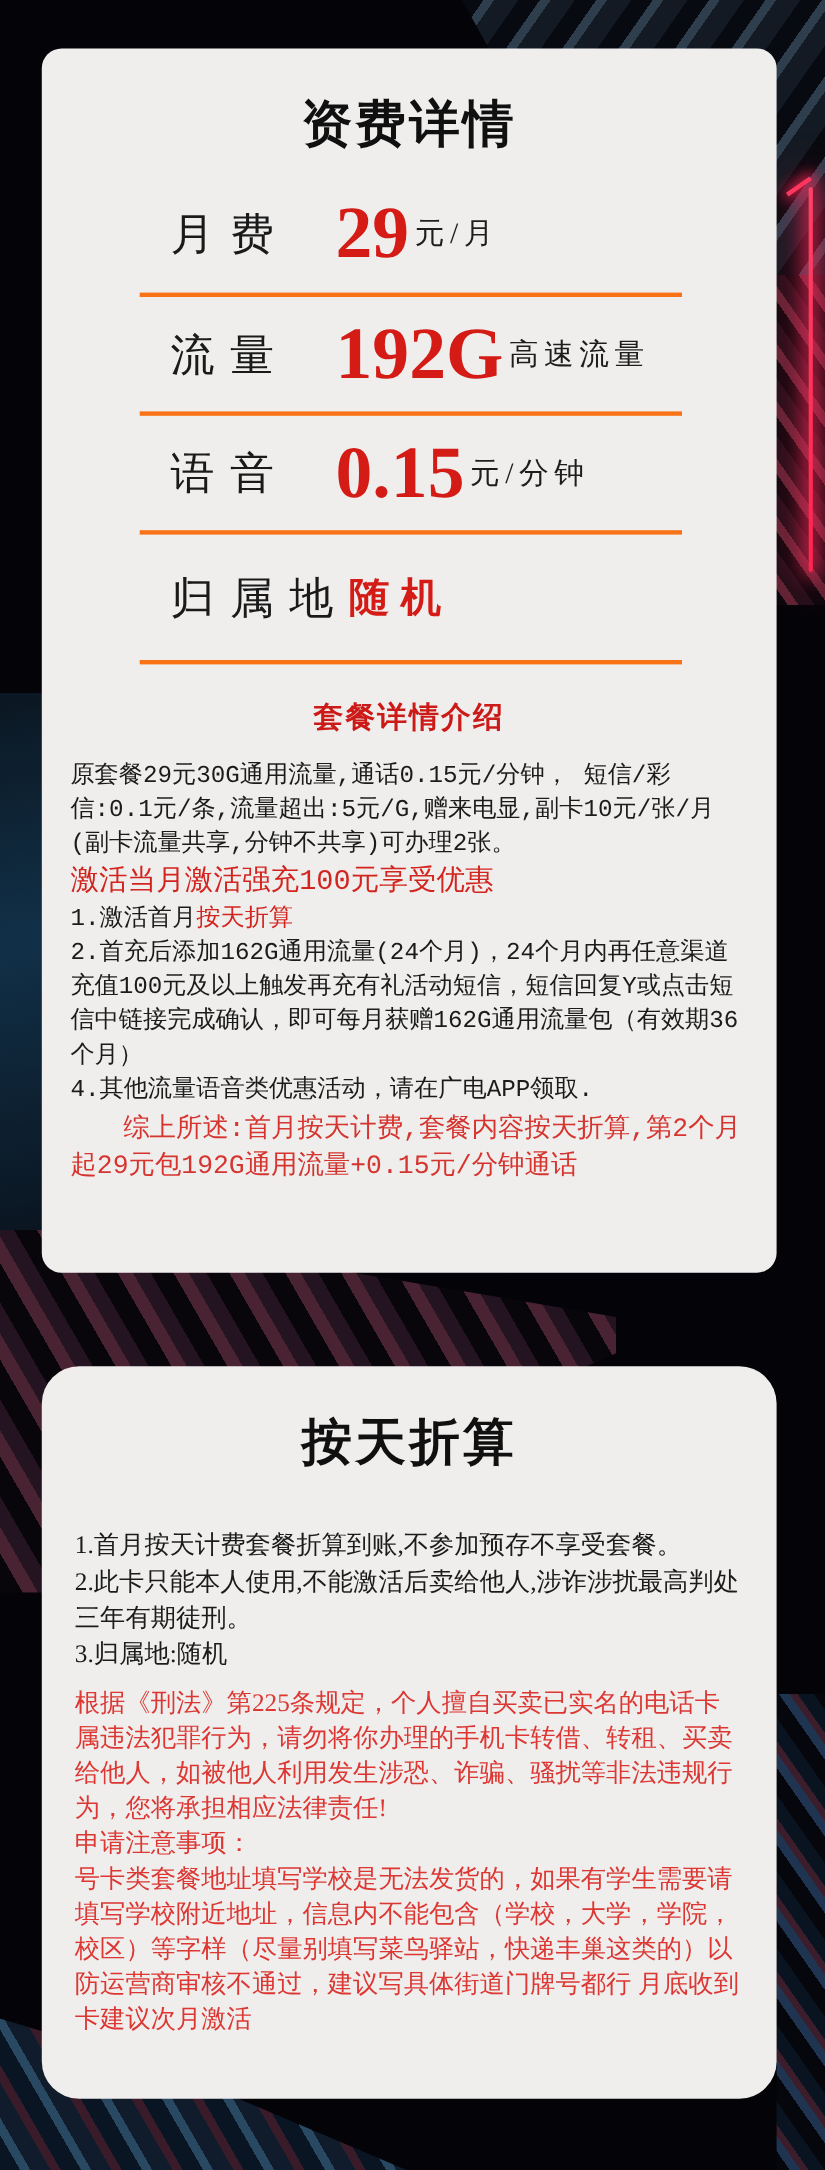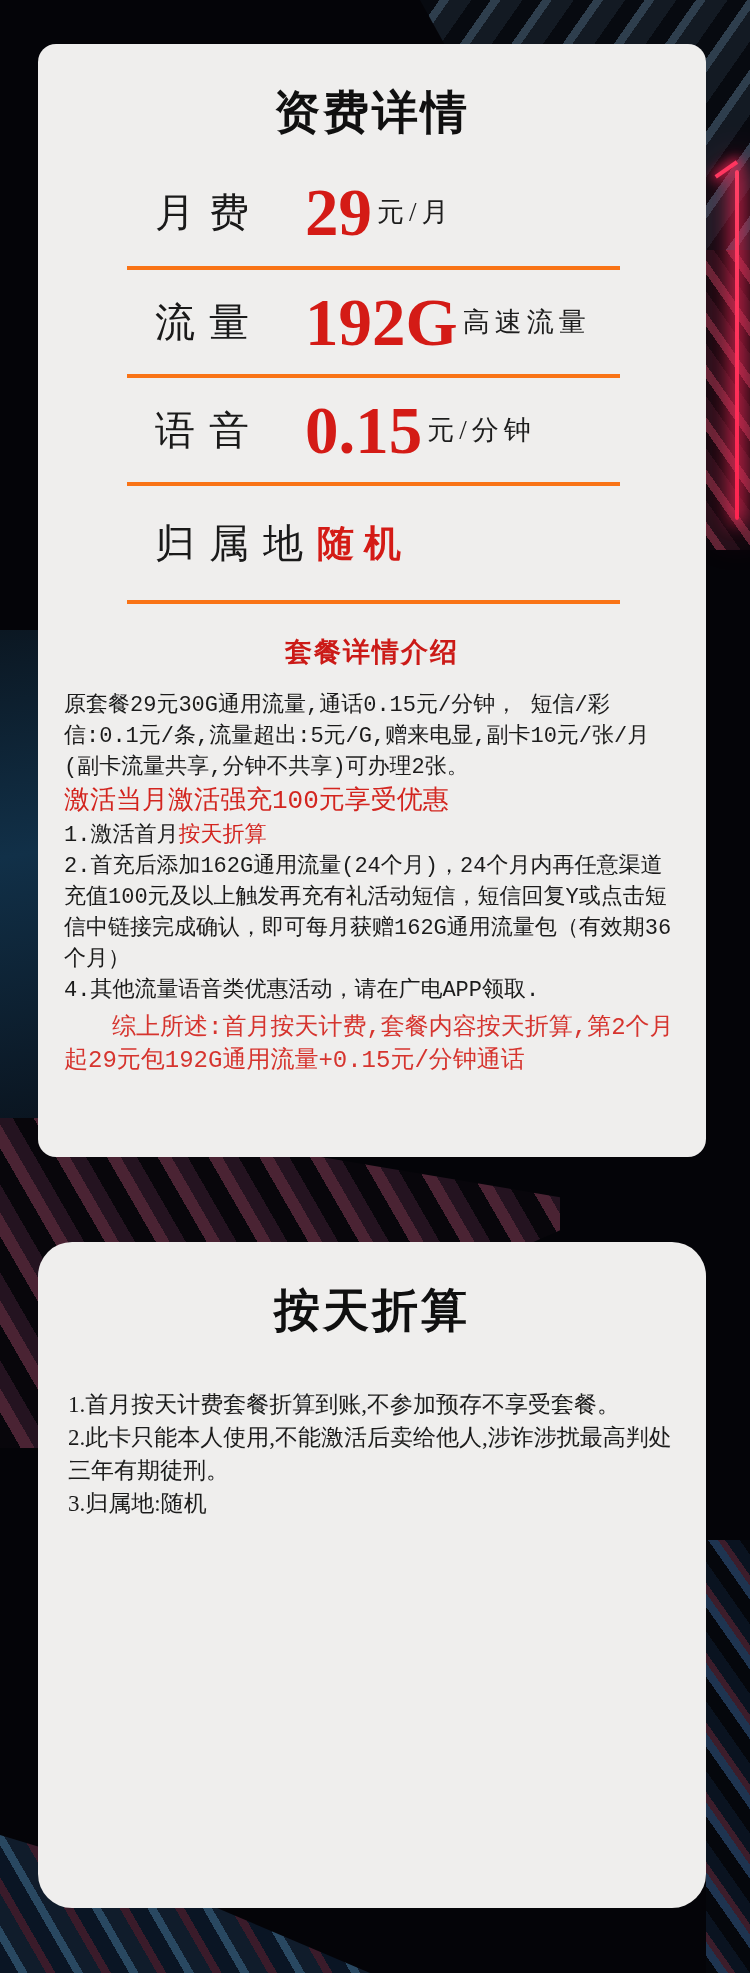--- a/index.html
+++ b/index.html
@@ -141,13 +141,18 @@
 
 <section class="card" id="card-tips">
   <h1 class="card-title">按天折算</h1>
 
   <div class="tips-list">
     <p>1.首月按天计费套餐折算到账,不参加预存不享受套餐。</p>
     <p>2.此卡只能本人使用,不能激活后卖给他人,涉诈涉扰最高判处三年有期徒刑。</p>
     <p>3.归属地:随机</p>
   </div>
 
+  <div class="warning-block">
+    <p>根据《刑法》第225条规定，个人擅自买卖已实名的电话卡属违法犯罪行为，请勿将你办理的手机卡转借、转租、买卖给他人，如被他人利用发生涉恐、诈骗、骚扰等非法违规行为，您将承担相应法律责任!</p>
+    <p>申请注意事项：</p>
+    <p>号卡类套餐地址填写学校是无法发货的，如果有学生需要请填写学校附近地址，信息内不能包含（学校，大学，学院，校区）等字样（尽量别填写菜鸟驿站，快递丰巢这类的）以防运营商审核不通过，建议写具体街道门牌号都行 月底收到卡建议次月激活</p>
+  </div>
 </section>
 
 </body></html>

